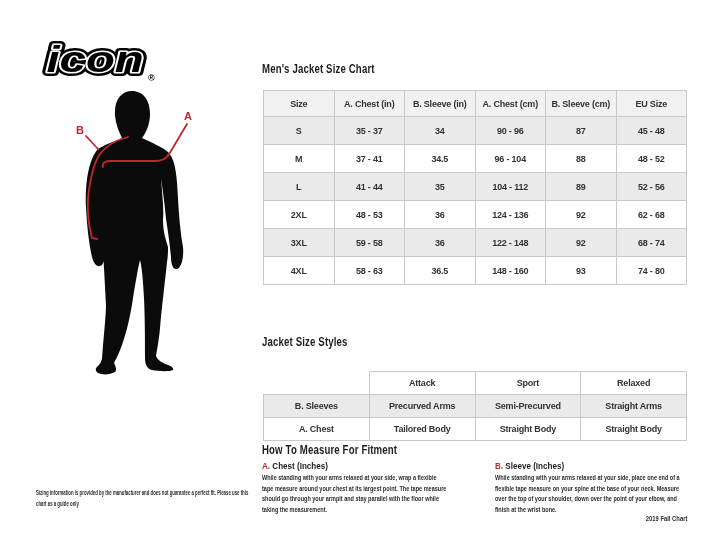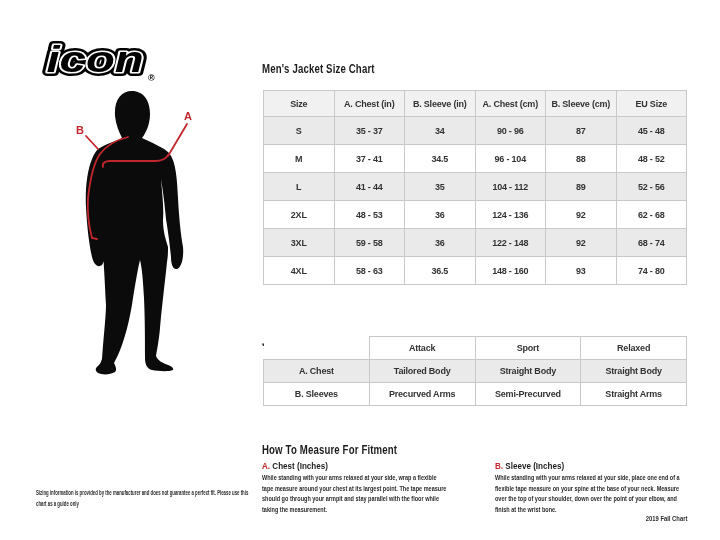--- a/index.html
+++ b/index.html
@@ -21,21 +21,21 @@
   table { border-collapse:collapse; table-layout:fixed; position:absolute; left:263px; width:424px; }
   td,th {
     border:1px solid #c9c9c9; text-align:center; vertical-align:middle;
     font-size:9px; font-weight:bold; color:#333; padding:0; letter-spacing:-.2px;
   }
   .size-table { top:90px;padding-left:26px; }
   .size-table th { height:26px; background:#f1f1f1; }
   .size-table td { height:28px; }
   .size-table tbody tr:nth-child(odd)  td { background:#eaeaea; }
   .size-table tbody tr:nth-child(even) td { background:#ffffff; }
-  .style-table { top:336px; }
+  .style-table { top:371px; }
   .style-table th { height:23px; background:#fff; }
   .style-table td { height:23px; }
   .style-table tbody tr:nth-child(1) td { background:#eaeaea; }
   .style-table tbody tr:nth-child(2) td { background:#ffffff; }
   .style-table .blank { border:none; background:#fff !important; }
   
   .fit-col { position:absolute; top:460px; width:210px; }
   .fit-col.left  { left:262px; }
   .fit-col.right { left:462px;margin-left:33px; }
   .fit-head { font-size:9.5px; font-weight:bold; color:#1d1d1d;
@@ -194,30 +194,30 @@
     <thead>
       <tr>
         <th class="blank"></th>
         <th>Attack</th>
         <th>Sport</th>
         <th>Relaxed</th>
       </tr>
     </thead>
     <tbody>
       <tr>
+        <td>B. Sleeves</td>
+        <td>Precurved Arms</td>
+        <td>Semi-Precurved</td>
+        <td>Straight Arms</td>
+      </tr>
+      <tr>
         <td>A. Chest</td>
         <td>Tailored Body</td>
         <td>Straight Body</td>
         <td>Straight Body</td>
-      </tr>
-      <tr>
-        <td>B. Sleeves</td>
-        <td>Precurved Arms</td>
-        <td>Semi-Precurved</td>
-        <td>Straight Arms</td>
       </tr>
     </tbody>
   </table>
 
   <div class="h1" style="top:442px">How To Measure For Fitment</div>
 
   <div class="fit-col left">
     <div class="fit-head">
       <span class="tag">A.</span>
       <span>Chest (Inches)</span>

